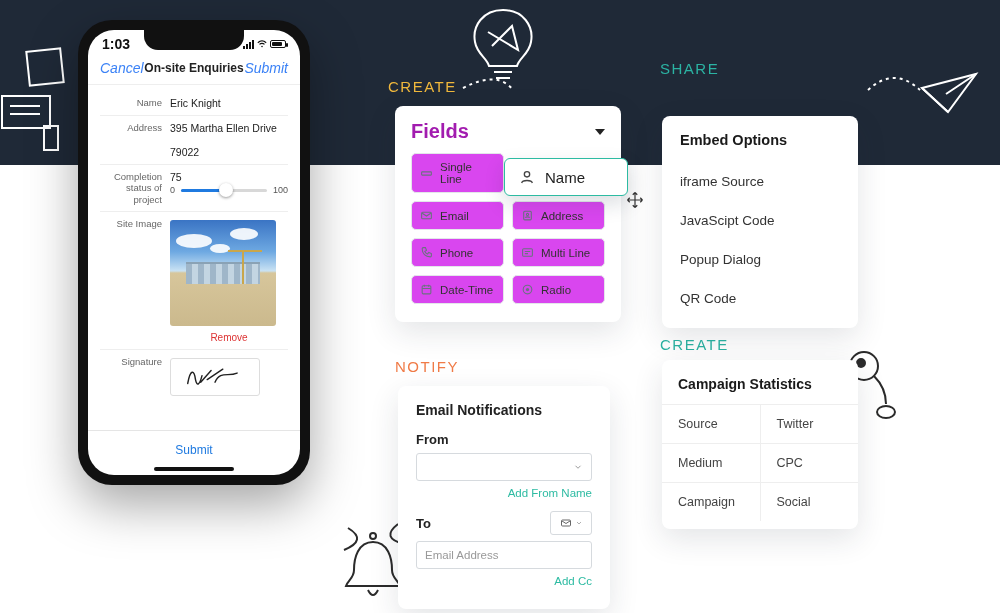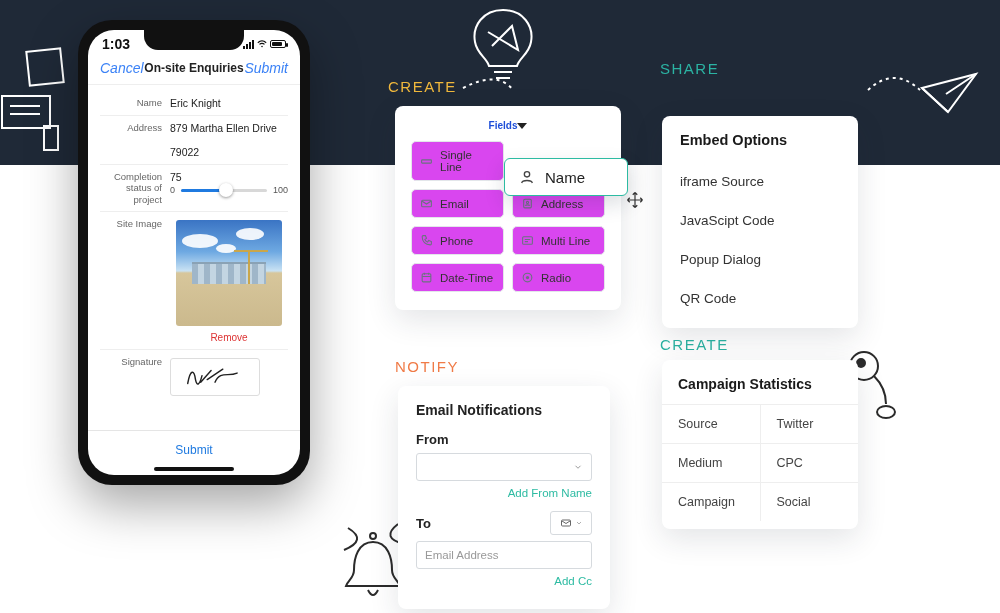--- a/index.html
+++ b/index.html
@@ -114,21 +114,21 @@
   .sec-analyze{ left:660px; top:336px; color:#2bb3a3; }
 
   
   .card {
     position:absolute; background:#fff; border-radius:8px;
     box-shadow: 0 10px 30px rgba(30,40,60,.12);
   }
 
   
   .fields-card { left:395px; top:106px; width:226px; padding: 14px 16px 18px; }
-  .fields-header { display:flex; justify-content:center; align-items:center; font-weight:600; color:#1d4ed8; font-size:10px; padding-bottom:10px; }
+  .fields-header { display:flex; justify-content:space-between; align-items:center; font-weight:600; color:#a21caf; font-size:20px; padding-bottom:10px; }
   .caret-down { width:0;height:0;border-left:5px solid transparent;border-right:5px solid transparent;border-top:6px solid #222; }
   .field-grid { display:grid; grid-template-columns:1fr 1fr; gap:8px; }
   .field-chip {
     border:1px solid #e3e6ea; border-radius:5px;
     padding:7px 8px; font-size:11.5px; color:#333;
     display:flex; align-items:center; gap:7px; background:#d946ef;
   }
   .fi { width:13px; height:13px; flex:0 0 13px; color:#6b7280; }
 
   .name-drag {
@@ -247,21 +247,21 @@
       <span class="nav-btn">Submit</span>
     </div>
 
     <div class="form-body">
       <div class="form-row sep">
         <div class="form-label">Name</div>
         <div class="form-val">Eric Knight</div>
       </div>
       <div class="form-row">
         <div class="form-label">Address</div>
-        <div class="form-val">879 Martha Ellen Drive</div>
+        <div class="form-val">395 Martha Ellen Drive</div>
       </div>
       <div class="form-row sep">
         <div class="form-label"></div>
         <div class="form-val">79022</div>
       </div>
       <div class="form-row sep" style="align-items:flex-start">
         <div class="form-label">Completion status of project</div>
         <div class="form-val">
           <div>75</div>
           <div class="slider-row">
@@ -269,21 +269,21 @@
             <div class="slider-track">
               <div class="slider-fill" style="width:52%"></div>
               <div class="slider-thumb" style="left:52%"></div>
             </div>
             <span>100</span>
           </div>
         </div>
       </div>
       <div class="form-row sep" style="align-items:flex-start">
         <div class="form-label">Site Image</div>
-        <div class="form-val" style="display:flex;flex-direction:column;align-items:center">
+        <div class="form-val" style="display:flex;flex-direction:column;">
           <div class="site-img">
             <span class="cloud c1"></span>
               <span class="cloud c2"></span>
               <span class="cloud c3"></span>
             <span class="bldg"></span>
               <span class="crane"></span>
           </div>
           <div class="remove-link">Remove</div>
         </div>
       </div>

